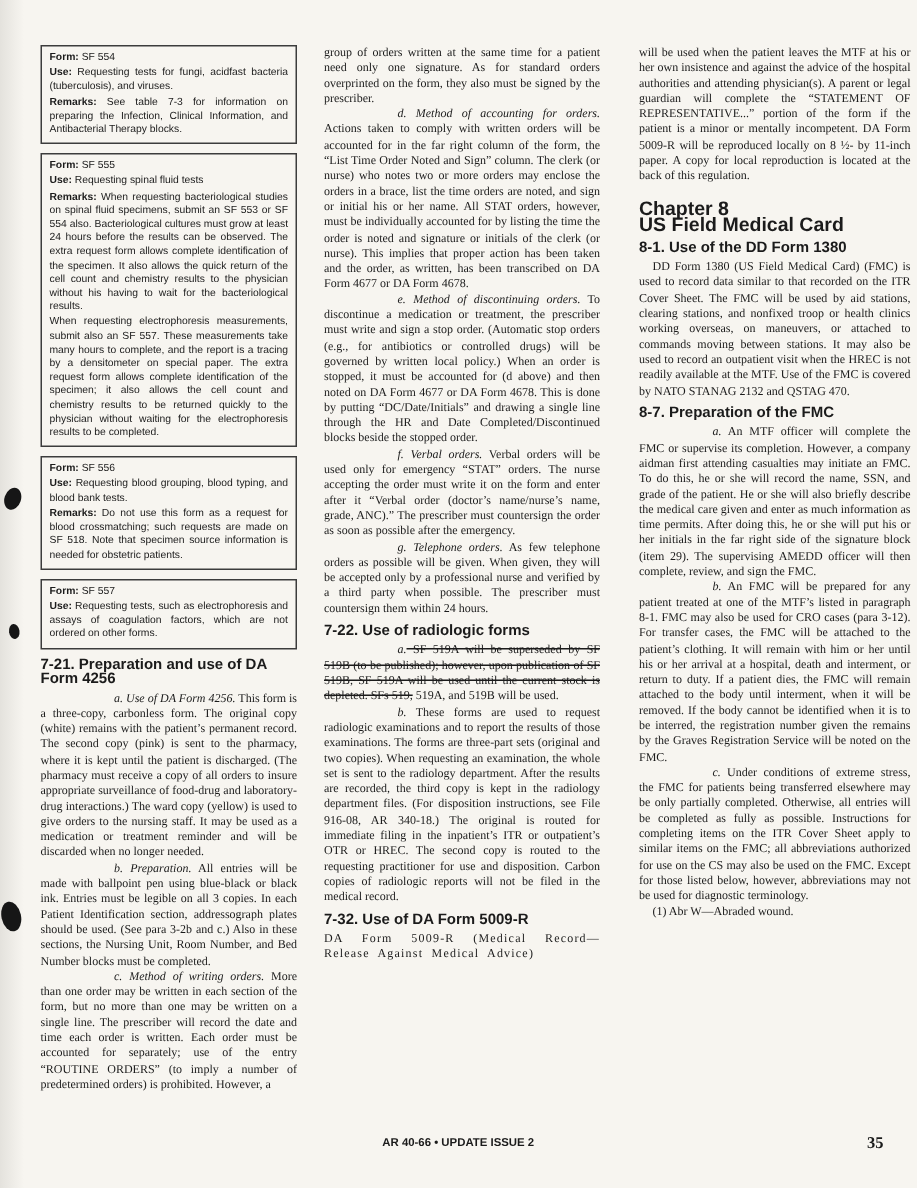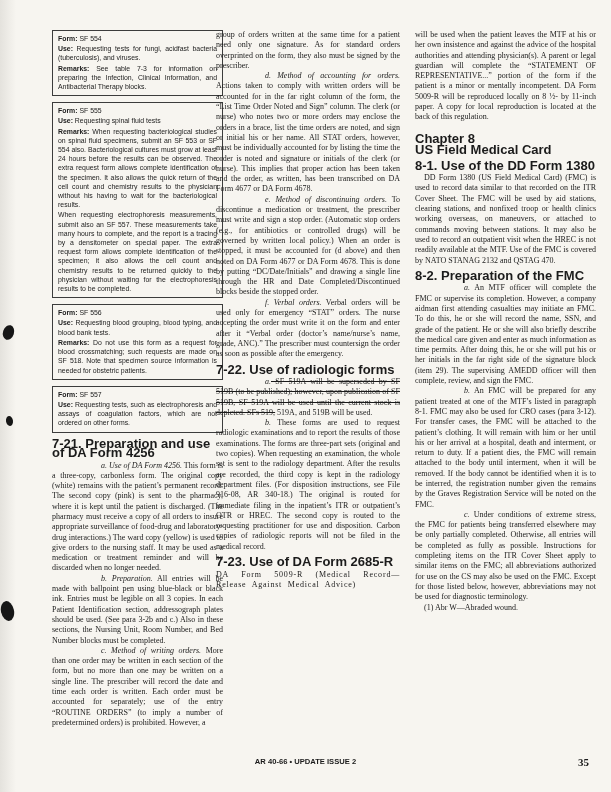--- a/index.html
+++ b/index.html
@@ -14,42 +14,42 @@
   .scan-edge {
     position:absolute; left:0; top:0; bottom:0; width:16px;
     background:linear-gradient(to right, rgba(60,58,52,0.10), rgba(60,58,52,0));
   }
   .blob { position:absolute; background:#161616; border-radius:50%; }
   .blob.b1 { left:3px;  top:325px; width:11px; height:15px; transform:rotate(18deg); }
   .blob.b2 { left:6px;  top:416px; width:7px;  height:10px; transform:rotate(-8deg); }
   .blob.b3 { left:1px;  top:601px; width:13px; height:20px; transform:rotate(-12deg); }
 
   .col { position:absolute; top:30px; text-align:justify; font-size:8px; line-height:10.3px; }
-  .col1 { left:52px;  width:171px; }
+  .col1 { left:27px;  width:171px; }
   .col2 { left:216px; width:184px; }
-  .col3 { left:415px; width:181px; }
+  .col3 { left:426px; width:181px; }
 
   
   .box {
     border:1px solid #3c3c3c;
     padding:3px 5px 4px 5px;
     margin-bottom:6px;
     font-family:"Liberation Sans", sans-serif;
     font-size:6.9px;
     line-height:9.2px;
     text-align:justify;
   }
   .box-row b { font-weight:bold; }
   .box-row + .box-row { margin-top:1px; }
 
   
   .sec {
     font-family:"Liberation Sans", sans-serif;
     font-weight:bold;
-    font-size:13px;
+    font-size:10px;
     line-height:9.5px;
     text-align:left;
     margin:5px 0 3px 0;
   }
   .chapter { margin:10px 0 6px 0; text-align:left; }
   .chapter .ch-label, .chapter .ch-title {
     display:block;
     font-family:"Liberation Sans", sans-serif;
     font-weight:bold;
     font-size:13px;
@@ -114,41 +114,42 @@
   <p class="bp"><i class="lead">a. Use of DA Form 4256.</i><span> This form is a three-copy, carbonless form. The original copy (white) remains with the patient’s permanent record. The second copy (pink) is sent to the pharmacy, where it is kept until the patient is discharged. (The pharmacy must receive a copy of all orders to insure appropriate surveillance of food-drug and laboratory-drug interactions.) The ward copy (yellow) is used to give orders to the nursing staff. It may be used as a medication or treatment reminder and will be discarded when no longer needed.</span></p>
   <p class="bp"><i class="lead">b. Preparation.</i><span> All entries will be made with ballpoint pen using blue-black or black ink. Entries must be legible on all 3 copies. In each Patient Identification section, addressograph plates should be used. (See para 3-2b and c.) Also in these sections, the Nursing Unit, Room Number, and Bed Number blocks must be completed.</span></p>
   <p class="bp"><i class="lead">c. Method of writing orders.</i><span> More than one order may be written in each section of the form, but no more than one may be written on a single line. The prescriber will record the date and time each order is written. Each order must be accounted for separately; use of the entry “ROUTINE ORDERS” (to imply a number of predetermined orders) is prohibited. However, a</span></p>
 </div>
 
 <div class="col col2">
   <p class="bp cont">group of orders written at the same time for a patient need only one signature. As for standard orders overprinted on the form, they also must be signed by the prescriber.</p>
   <p class="bp"><i class="lead">d. Method of accounting for orders.</i><span> Actions taken to comply with written orders will be accounted for in the far right column of the form, the “List Time Order Noted and Sign” column. The clerk (or nurse) who notes two or more orders may enclose the orders in a brace, list the time orders are noted, and sign or initial his or her name. All STAT orders, however, must be individually accounted for by listing the time the order is noted and signature or initials of the clerk (or nurse). This implies that proper action has been taken and the order, as written, has been transcribed on DA Form 4677 or DA Form 4678.</span></p>
   <p class="bp"><i class="lead">e. Method of discontinuing orders.</i><span> To discontinue a medication or treatment, the prescriber must write and sign a stop order. (Automatic stop orders (e.g., for antibiotics or controlled drugs) will be governed by written local policy.) When an order is stopped, it must be accounted for (d above) and then noted on DA Form 4677 or DA Form 4678. This is done by putting “DC/Date/Initials” and drawing a single line through the HR and Date Completed/Discontinued blocks beside the stopped order.</span></p>
   <p class="bp"><i class="lead">f. Verbal orders.</i><span> Verbal orders will be used only for emergency “STAT” orders. The nurse accepting the order must write it on the form and enter after it “Verbal order (doctor’s name/nurse’s name, grade, ANC).” The prescriber must countersign the order as soon as possible after the emergency.</span></p>
+  <p class="bp"><i class="lead">g. Telephone orders.</i><span> As few telephone orders as possible will be given. When given, they will be accepted only by a professional nurse and verified by a third party when possible. The prescriber must countersign them within 24 hours.</span></p>
 
   <h3 class="sec">7-22. Use of radiologic forms</h3>
   <p class="bp"><i class="lead">a.</i><span class="struck"> SF 519A will be superseded by SF 519B (to be published); however, upon publication of SF 519B, SF 519A will be used until the current stock is depleted. SFs 519,</span><span> 519A, and 519B will be used.</span></p>
   <p class="bp"><i class="lead">b.</i><span> These forms are used to request radiologic examinations and to report the results of those examinations. The forms are three-part sets (original and two copies). When requesting an examination, the whole set is sent to the radiology department. After the results are recorded, the third copy is kept in the radiology department files. (For disposition instructions, see File 916-08, AR 340-18.) The original is routed for immediate filing in the inpatient’s ITR or outpatient’s OTR or HREC. The second copy is routed to the requesting practitioner for use and disposition. Carbon copies of radiologic reports will not be filed in the medical record.</span></p>
 
-  <h3 class="sec">7-23. Use of DA Form 2685-R</h3>
+  <h3 class="sec">7-32. Use of DA Form 5009-R</h3>
   <p class="bp spread">DA Form 5009-R (Medical Record—Release Against Medical Advice)</p>
 </div>
 
 <div class="col col3">
   <p class="bp cont">will be used when the patient leaves the MTF at his or her own insistence and against the advice of the hospital authorities and attending physician(s). A parent or legal guardian will complete the “STATEMENT OF REPRESENTATIVE...” portion of the form if the patient is a minor or mentally incompetent. DA Form 5009-R will be reproduced locally on 8 ½- by 11-inch paper. A copy for local reproduction is located at the back of this regulation.</p>
 
   <div class="chapter">
     <span class="ch-label">Chapter 8</span>
     <span class="ch-title">US Field Medical Card</span>
   </div>
 
   <h3 class="sec">8-1. Use of the DD Form 1380</h3>
   <p class="bp">DD Form 1380 (US Field Medical Card) (FMC) is used to record data similar to that recorded on the ITR Cover Sheet. The FMC will be used by aid stations, clearing stations, and nonfixed troop or health clinics working overseas, on maneuvers, or attached to commands moving between stations. It may also be used to record an outpatient visit when the HREC is not readily available at the MTF. Use of the FMC is covered by NATO STANAG 2132 and QSTAG 470.</p>
 
-  <h3 class="sec">8-2. Preparation of the FMC</h3>
+  <h3 class="sec">8-7. Preparation of the FMC</h3>
   <p class="bp"><i class="lead">a.</i><span> An MTF officer will complete the FMC or supervise its completion. However, a company aidman first attending casualties may initiate an FMC. To do this, he or she will record the name, SSN, and grade of the patient. He or she will also briefly describe the medical care given and enter as much information as time permits. After doing this, he or she will put his or her initials in the far right side of the signature block (item 29). The supervising AMEDD officer will then complete, review, and sign the FMC.</span></p>
   <p class="bp"><i class="lead">b.</i><span> An FMC will be prepared for any patient treated at one of the MTF’s listed in paragraph 8-1. FMC may also be used for CRO cases (para 3-12). For transfer cases, the FMC will be attached to the patient’s clothing. It will remain with him or her until his or her arrival at a hospital, death and interment, or return to duty. If a patient dies, the FMC will remain attached to the body until interment, when it will be removed. If the body cannot be identified when it is to be interred, the registration number given the remains by the Graves Registration Service will be noted on the FMC.</span></p>
   <p class="bp"><i class="lead">c.</i><span> Under conditions of extreme stress, the FMC for patients being transferred elsewhere may be only partially completed. Otherwise, all entries will be completed as fully as possible. Instructions for completing items on the ITR Cover Sheet apply to similar items on the FMC; all abbreviations authorized for use on the CS may also be used on the FMC. Except for those listed below, however, abbreviations may not be used for diagnostic terminology.</span></p>
   <p class="bp">(1) Abr W—Abraded wound.</p>
 </div>
 
 <div class="footer-line">AR 40-66 • UPDATE ISSUE 2</div>
 <div class="pageno">35</div>
 
 </body></html>

